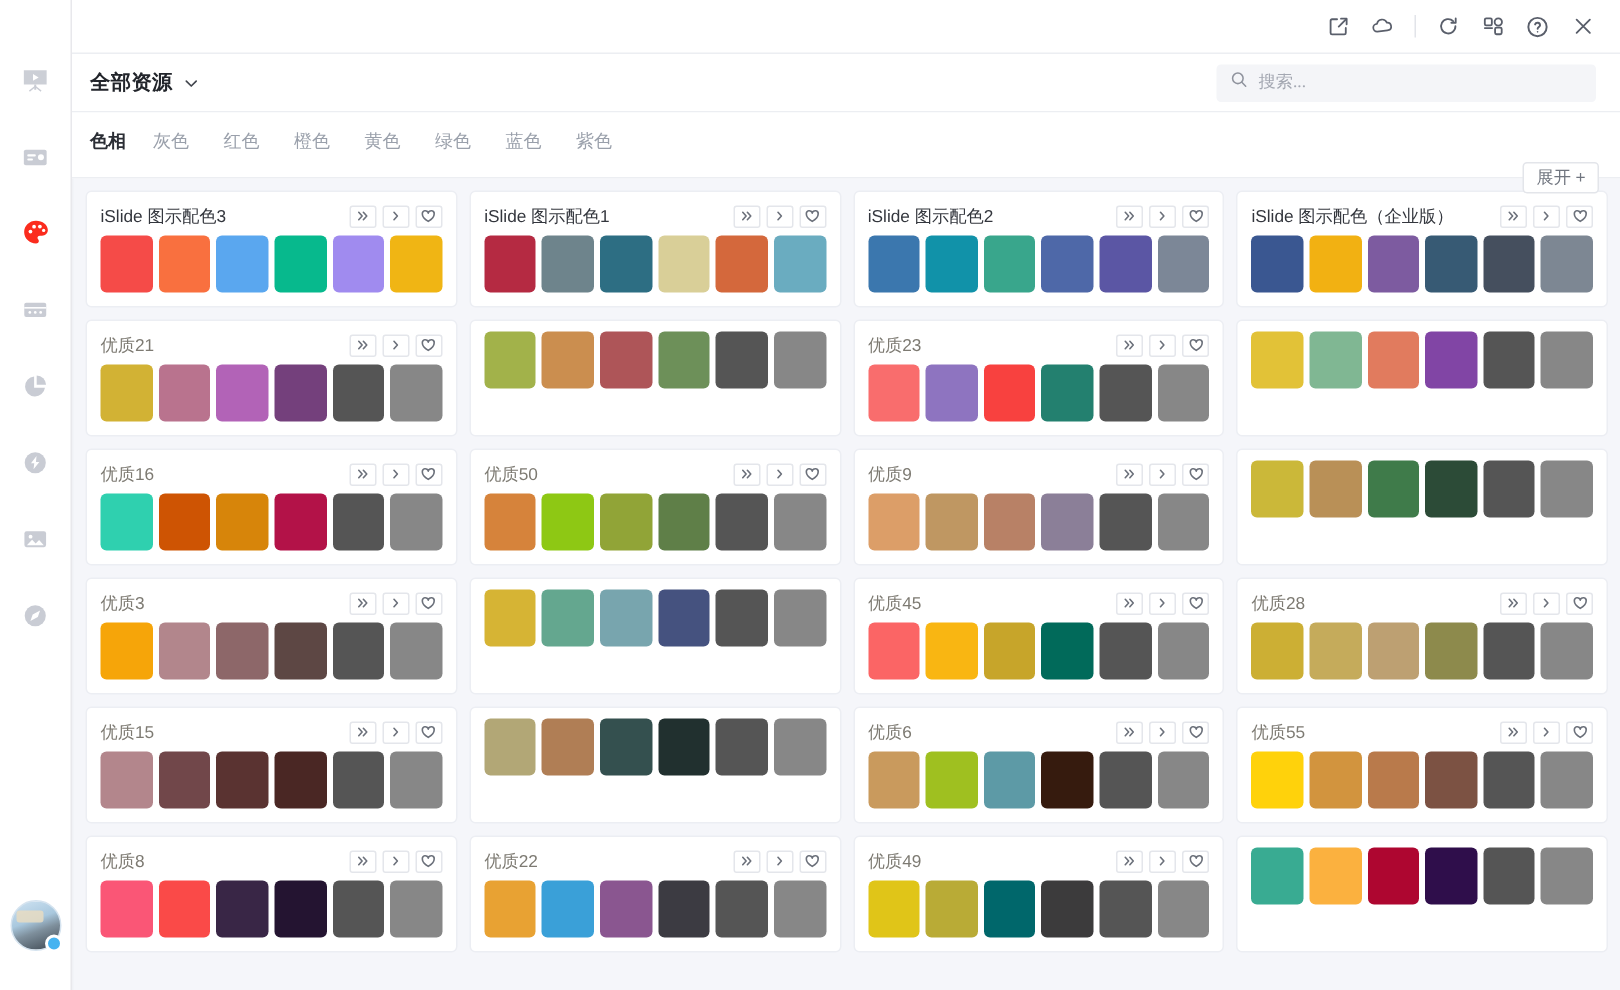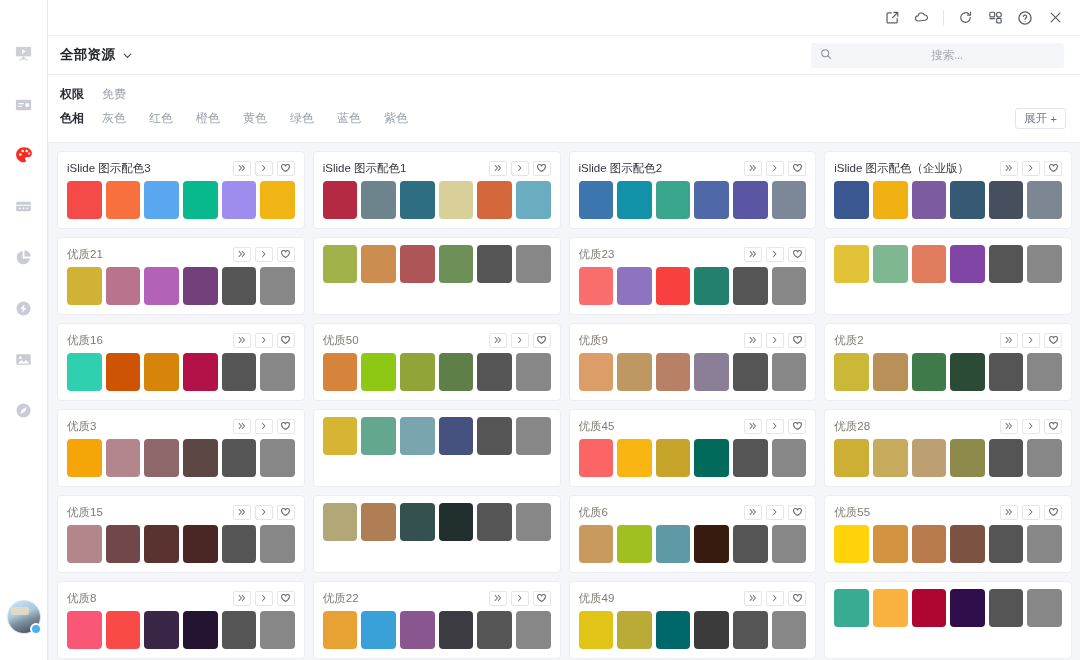--- a/index.html
+++ b/index.html
@@ -139,21 +139,20 @@
     gap: 7px;
   }
   .searchbox input {
     border: none;
     outline: none;
     background: transparent;
     font-size: 11.5px;
     color: #8b8f99;
     font-family: Liberation Serif, serif;
     width: 100%;
-    text-align: center;
   }
   .searchbox input::placeholder { color: #a4a8b2; }
 
   
   .filters {
     flex: 0 0 auto;
     padding: 9px 14px 10px 12px;
     border-bottom: 1px solid #eceef2;
     background: #fff;
     position: relative;
@@ -439,24 +438,20 @@
             <circle cx="6.1" cy="6.1" r="4.1" fill="none" stroke="#8f939d" stroke-width="1.2"></circle>
             <path d="M9.2 9.2l3 3" stroke="#8f939d" stroke-width="1.2" stroke-linecap="round"></path>
           </svg>
         </span>
         <input type="text" placeholder="搜索..." style="">
       </div>
     </div>
 
     <div class="filters">
 
-      <div class="filter-row">
-        <span class="filter-label">权限</span>
-        <span class="filter-opt">免费</span>
-      </div>
 
       <div class="filter-row">
         <span class="filter-label">色相</span>
         <span class="filter-opt">灰色</span>
         <span class="filter-opt">红色</span>
         <span class="filter-opt">橙色</span>
         <span class="filter-opt">黄色</span>
         <span class="filter-opt">绿色</span>
         <span class="filter-opt">蓝色</span>
         <span class="filter-opt">紫色</span>
@@ -871,53 +866,20 @@
             <div class="swatches">
               <div class="sw" title="#dc9e68" style="background: rgb(220, 158, 104);"></div>
               <div class="sw" title="#bf9762" style="background: rgb(191, 151, 98);"></div>
               <div class="sw" title="#b88166" style="background: rgb(184, 129, 102);"></div>
               <div class="sw" title="#8b7f98" style="background: rgb(139, 127, 152);"></div>
               <div class="sw" title="#555555" style="background: rgb(85, 85, 85);"></div>
               <div class="sw" title="#878787" style="background: rgb(135, 135, 135);"></div>
             </div>
           </div>
           <div class="card">
-            <div class="card-head">
-              <div class="card-title">优质2</div>
-              <div class="card-actions">
-                <div class="act">
-                  <span>
-                    <svg width="10" height="10" viewBox="0 0 12 12">
-                      <g class="act-ico">
-                        <path d="M2.6 3L5.3 6 2.6 9"></path>
-                        <path d="M6.3 3L9 6l-2.7 3"></path>
-                      </g>
-                    </svg>
-                  </span>
-                </div>
-                <div class="act">
-                  <span>
-                    <svg width="10" height="10" viewBox="0 0 12 12">
-                      <g class="act-ico">
-                        <path d="M4.4 3L7.1 6l-2.7 3"></path>
-                      </g>
-                    </svg>
-                  </span>
-                </div>
-                <div class="act">
-                  <span>
-                    <svg width="11" height="10" viewBox="0 0 13 12">
-                      <g class="act-ico">
-                        <path d="M6.5 10.3S1.8 7.6 1.8 4.6a2.3 2.3 0 0 1 4.7-.9 2.3 2.3 0 0 1 4.7.9c0 3-4.7 5.7-4.7 5.7z"></path>
-                      </g>
-                    </svg>
-                  </span>
-                </div>
-              </div>
-            </div>
             <div class="swatches">
               <div class="sw" title="#cbb839" style="background: rgb(203, 184, 57);"></div>
               <div class="sw" title="#b99057" style="background: rgb(185, 144, 87);"></div>
               <div class="sw" title="#3f7b4a" style="background: rgb(63, 123, 74);"></div>
               <div class="sw" title="#2c4b37" style="background: rgb(44, 75, 55);"></div>
               <div class="sw" title="#555555" style="background: rgb(85, 85, 85);"></div>
               <div class="sw" title="#878787" style="background: rgb(135, 135, 135);"></div>
             </div>
           </div>
           <div class="card">

